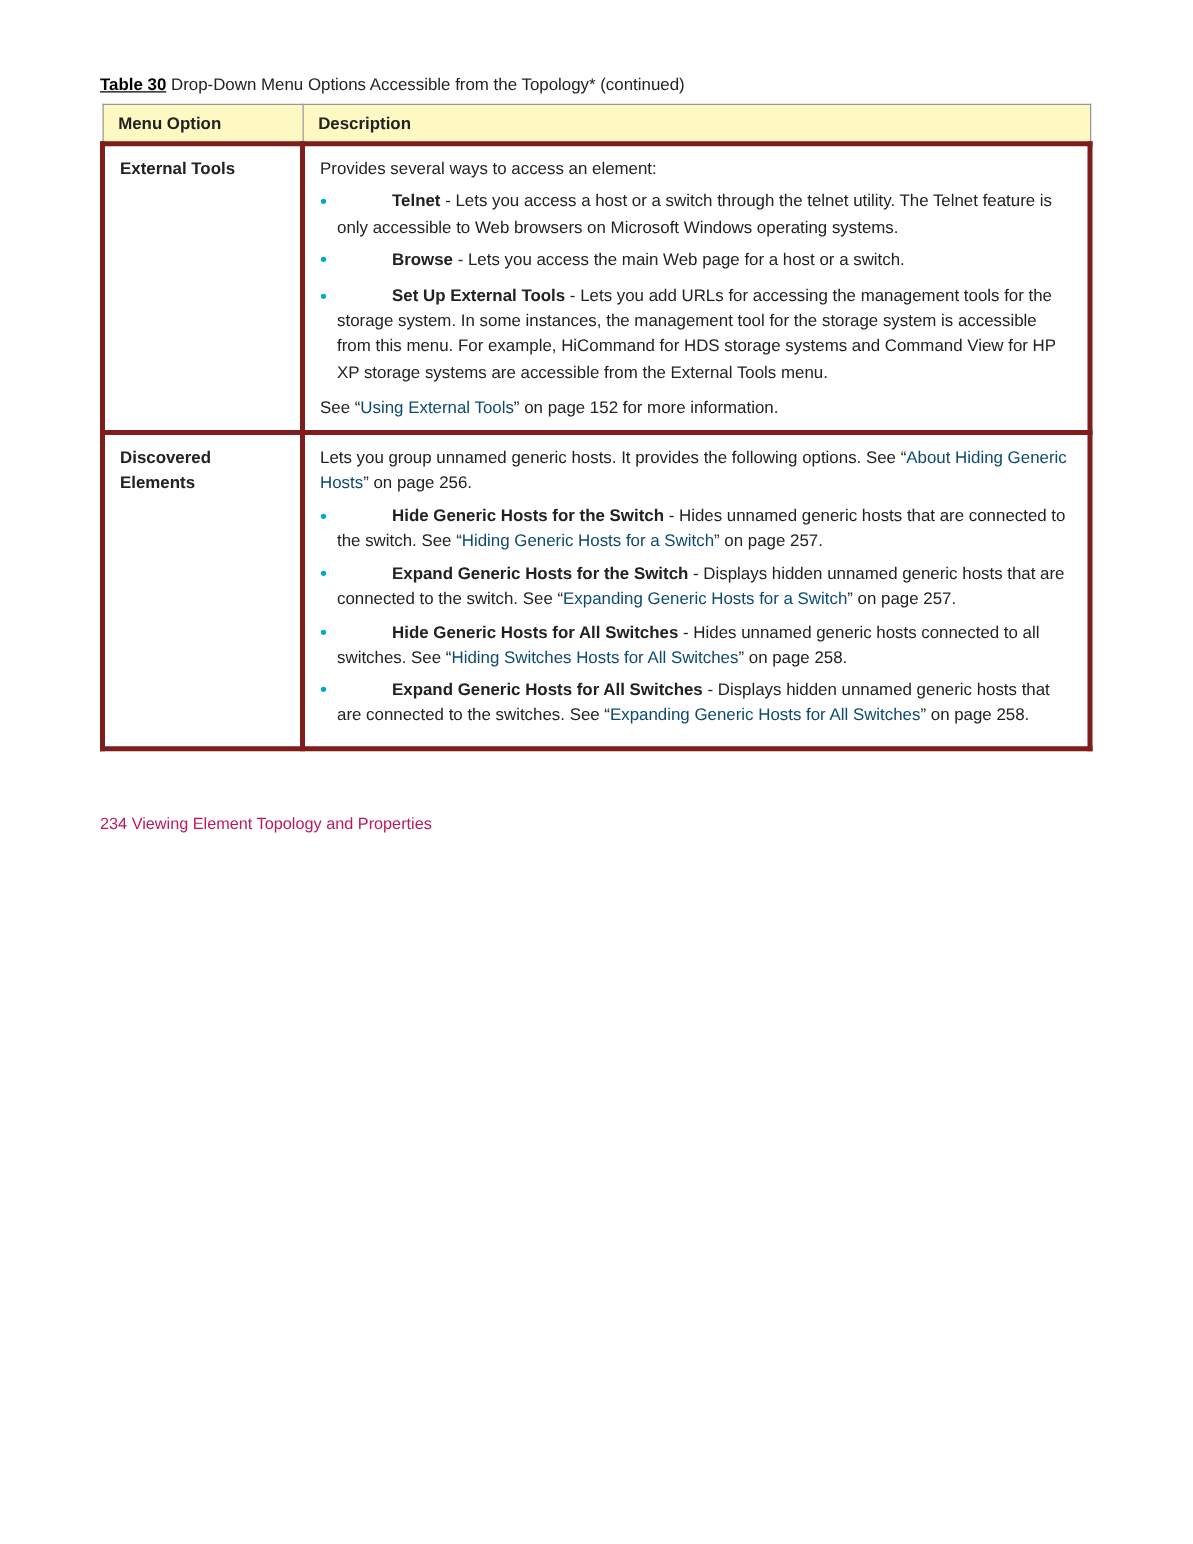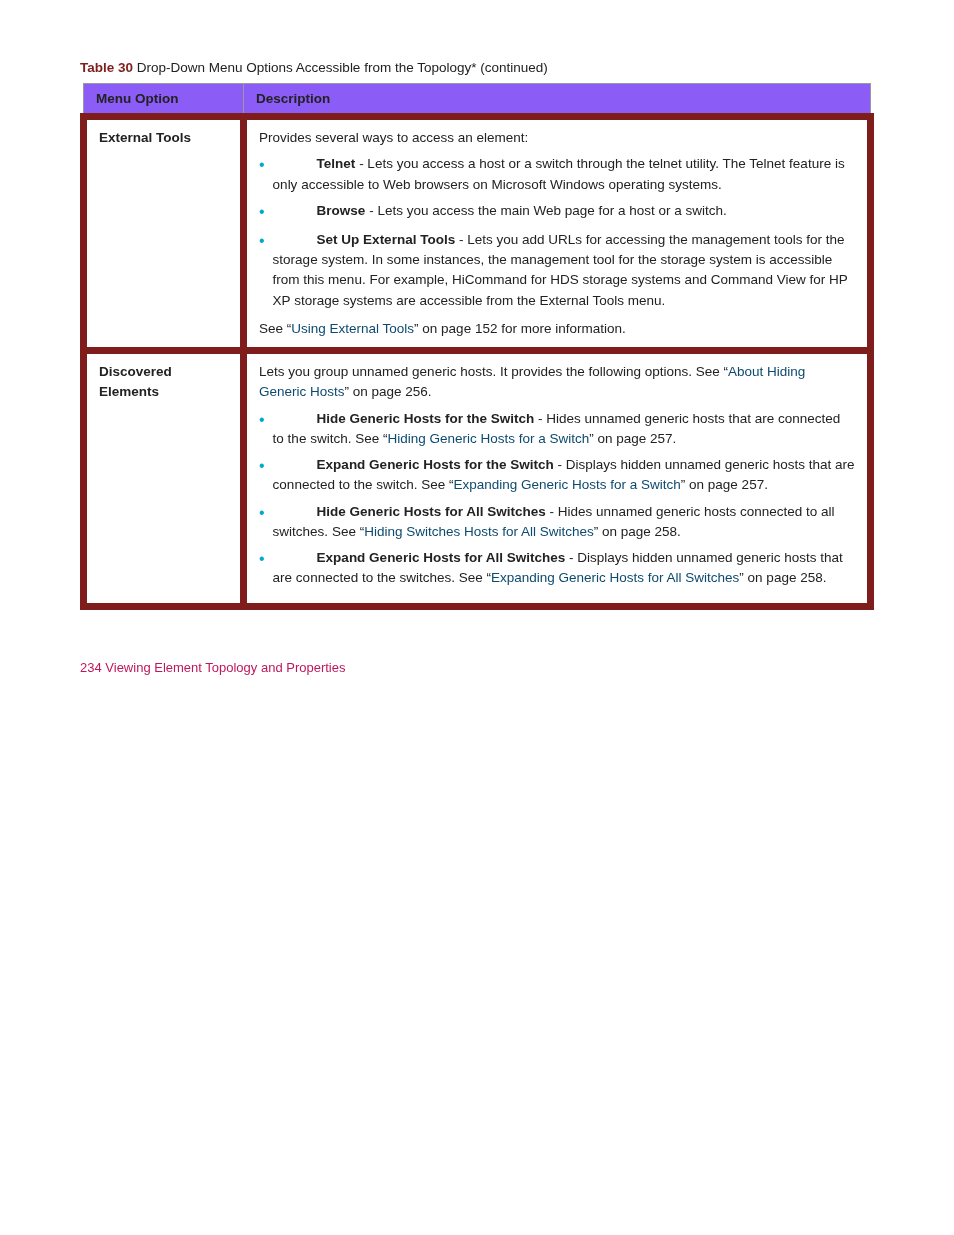--- a/index.html
+++ b/index.html
@@ -10,38 +10,39 @@
       color: #222;
       width: 954px;
       min-height: 1235px;
       padding: 60px 80px 60px 80px;
     }
     .table-caption {
       margin-bottom: 8px;
       font-size: 13.5px;
     }
     .table-caption .table-label {
-      color: #7f1d1d;
+      color: #000000;
       font-weight: bold;
+      text-decoration: underline;
     }
     table {
       width: 100%;
       border-collapse: collapse;
       border: 1px solid #999;
     }
     th {
-      background: #8b5cf6;
+      background: #fef9c3;
       border: 1px solid #999;
       padding: 7px 12px;
       text-align: left;
       font-size: 13.5px;
       font-weight: bold;
     }
     td {
-      border: 7px solid #7f1d1d;
+      border: 4px solid #7f1d1d;
       padding: 8px 12px;
       vertical-align: top;
       font-size: 13.5px;
       line-height: 1.5;
     }
     td.menu-option {
       font-weight: bold;
       white-space: nowrap;
       width: 160px;
     }

